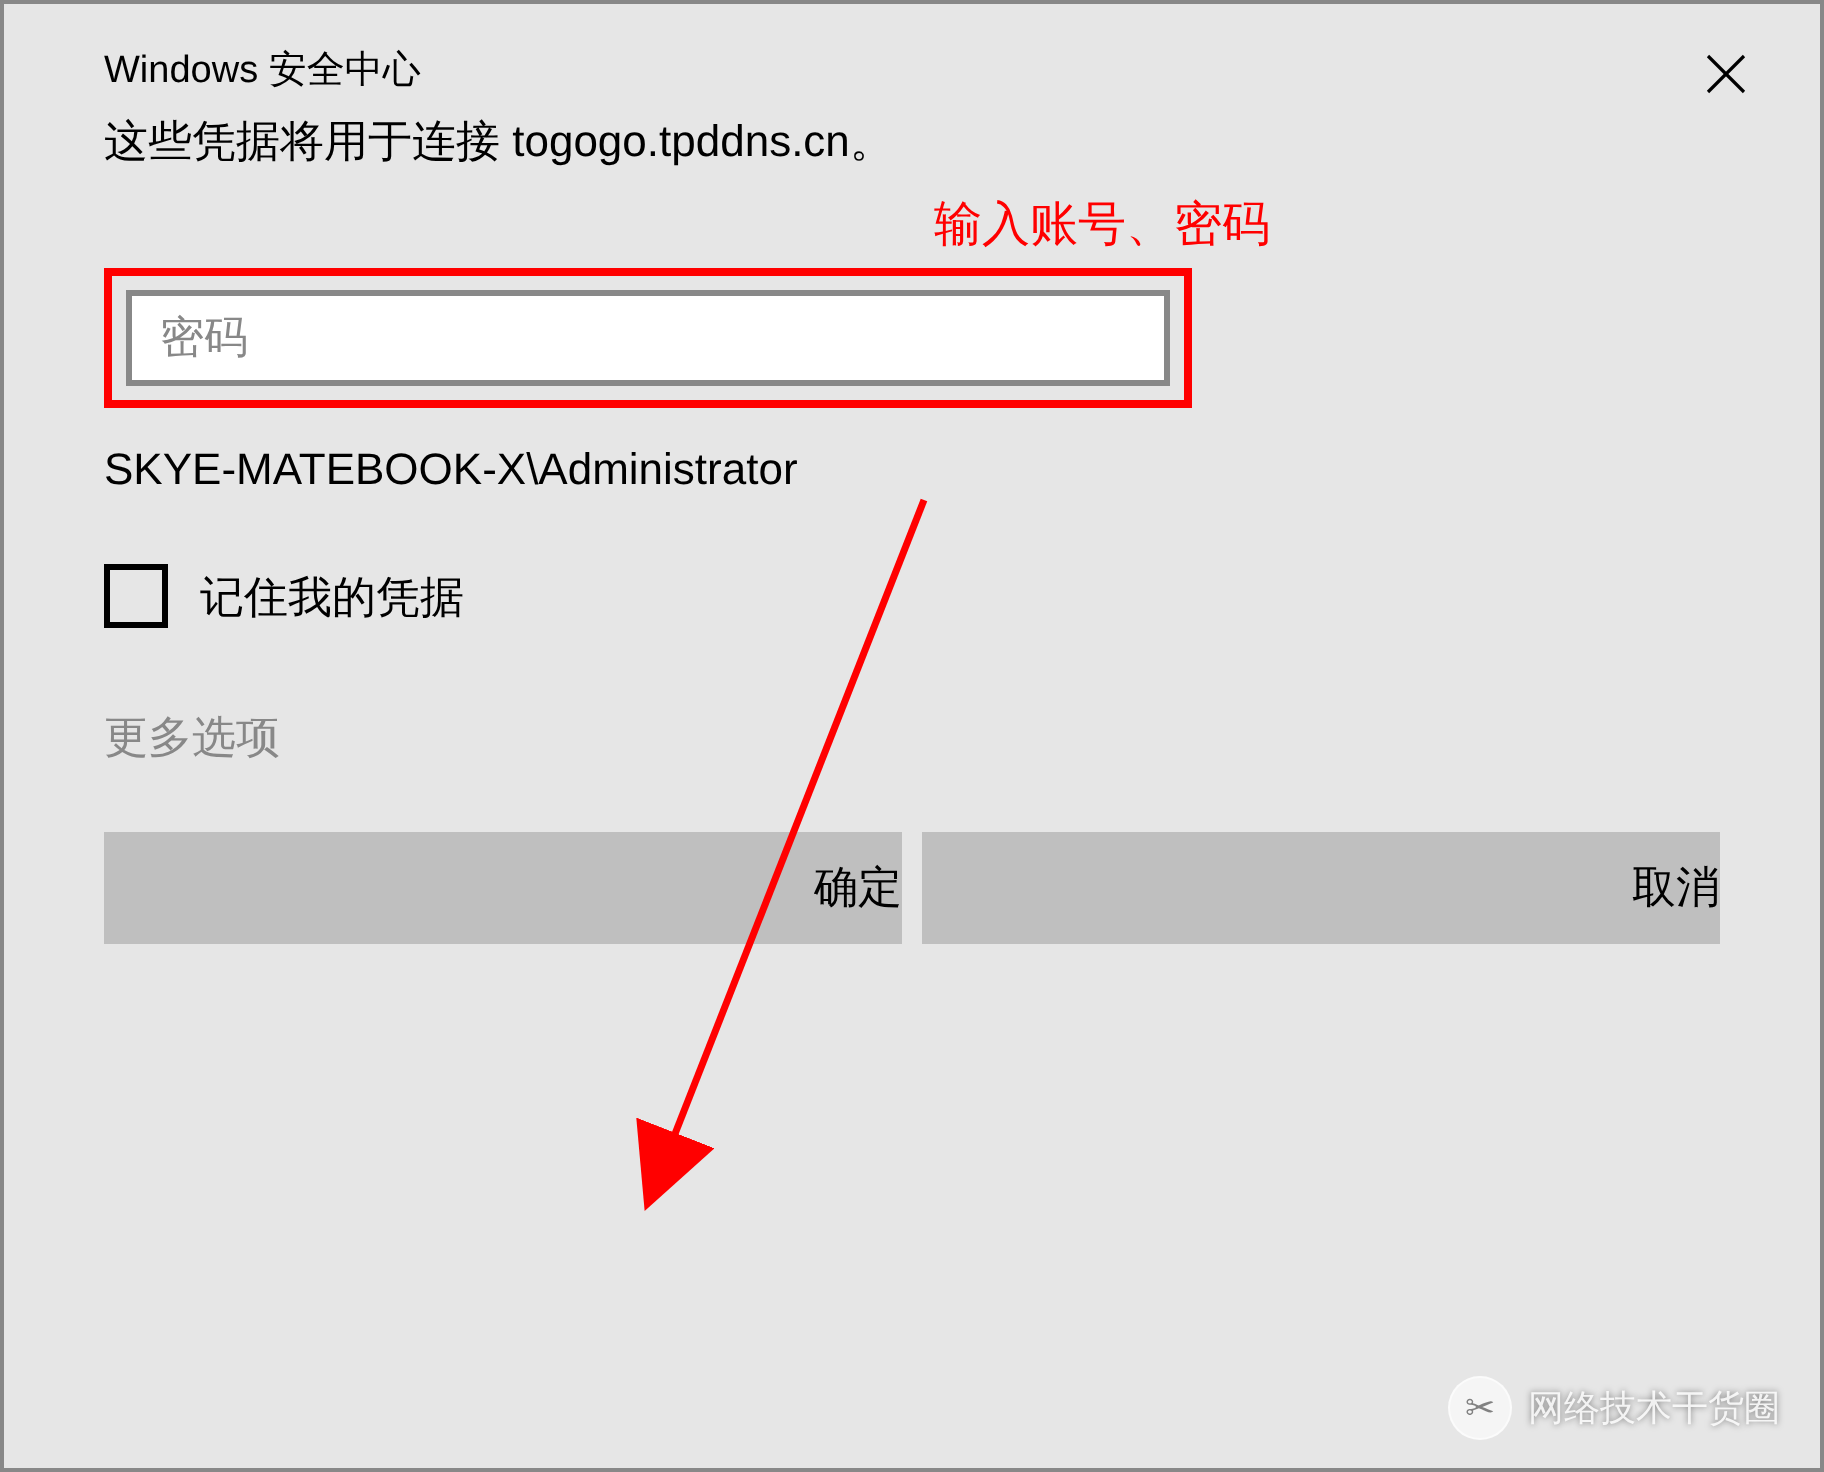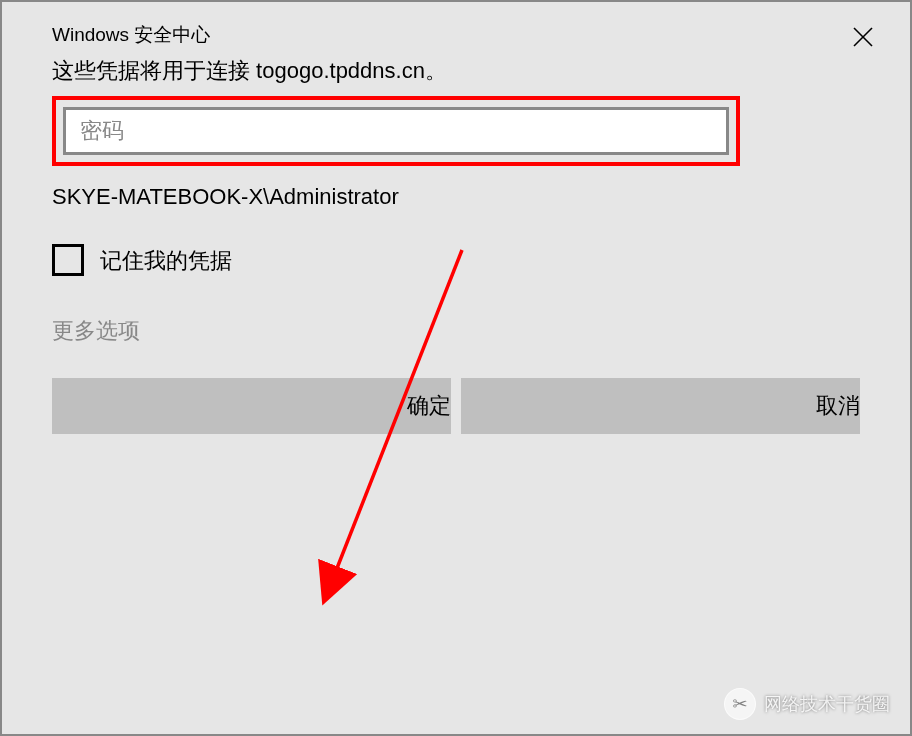--- a/index.html
+++ b/index.html
@@ -54,21 +54,21 @@
     }
     .username-label {
       font-size: 22px;
       color: #000;
       margin-bottom: 12px;
     }
     .highlight-box {
       border: 4px solid #ff0000;
       padding: 7px;
       margin-bottom: 18px;
-      width: 688px;
+      width: 544px;
     }
     .password-input {
       width: 100%;
       height: 48px;
       border: 3px solid #888;
       background: #fff;
       padding: 0 14px;
       font-size: 22px;
       color: #888;
       font-family: inherit;
@@ -164,20 +164,21 @@
     <svg width="22" height="22" viewBox="0 0 22 22">
       <line x1="2" y1="2" x2="20" y2="20" stroke="#000" stroke-width="1.6"></line>
       <line x1="20" y1="2" x2="2" y2="20" stroke="#000" stroke-width="1.6"></line>
     </svg>
   </div>
 </div>
 
 <div class="content">
   <div class="description">这些凭据将用于连接 togogo.tpddns.cn。</div>
 
+  <div class="annotation">输入账号、密码</div>
 
 
   <div class="highlight-box">
     <input type="password" class="password-input" placeholder="密码" style="">
   </div>
 
   <div class="domain-user">SKYE-MATEBOOK-X\Administrator</div>
 
   <div class="checkbox-row">
     <div class="checkbox"></div>

